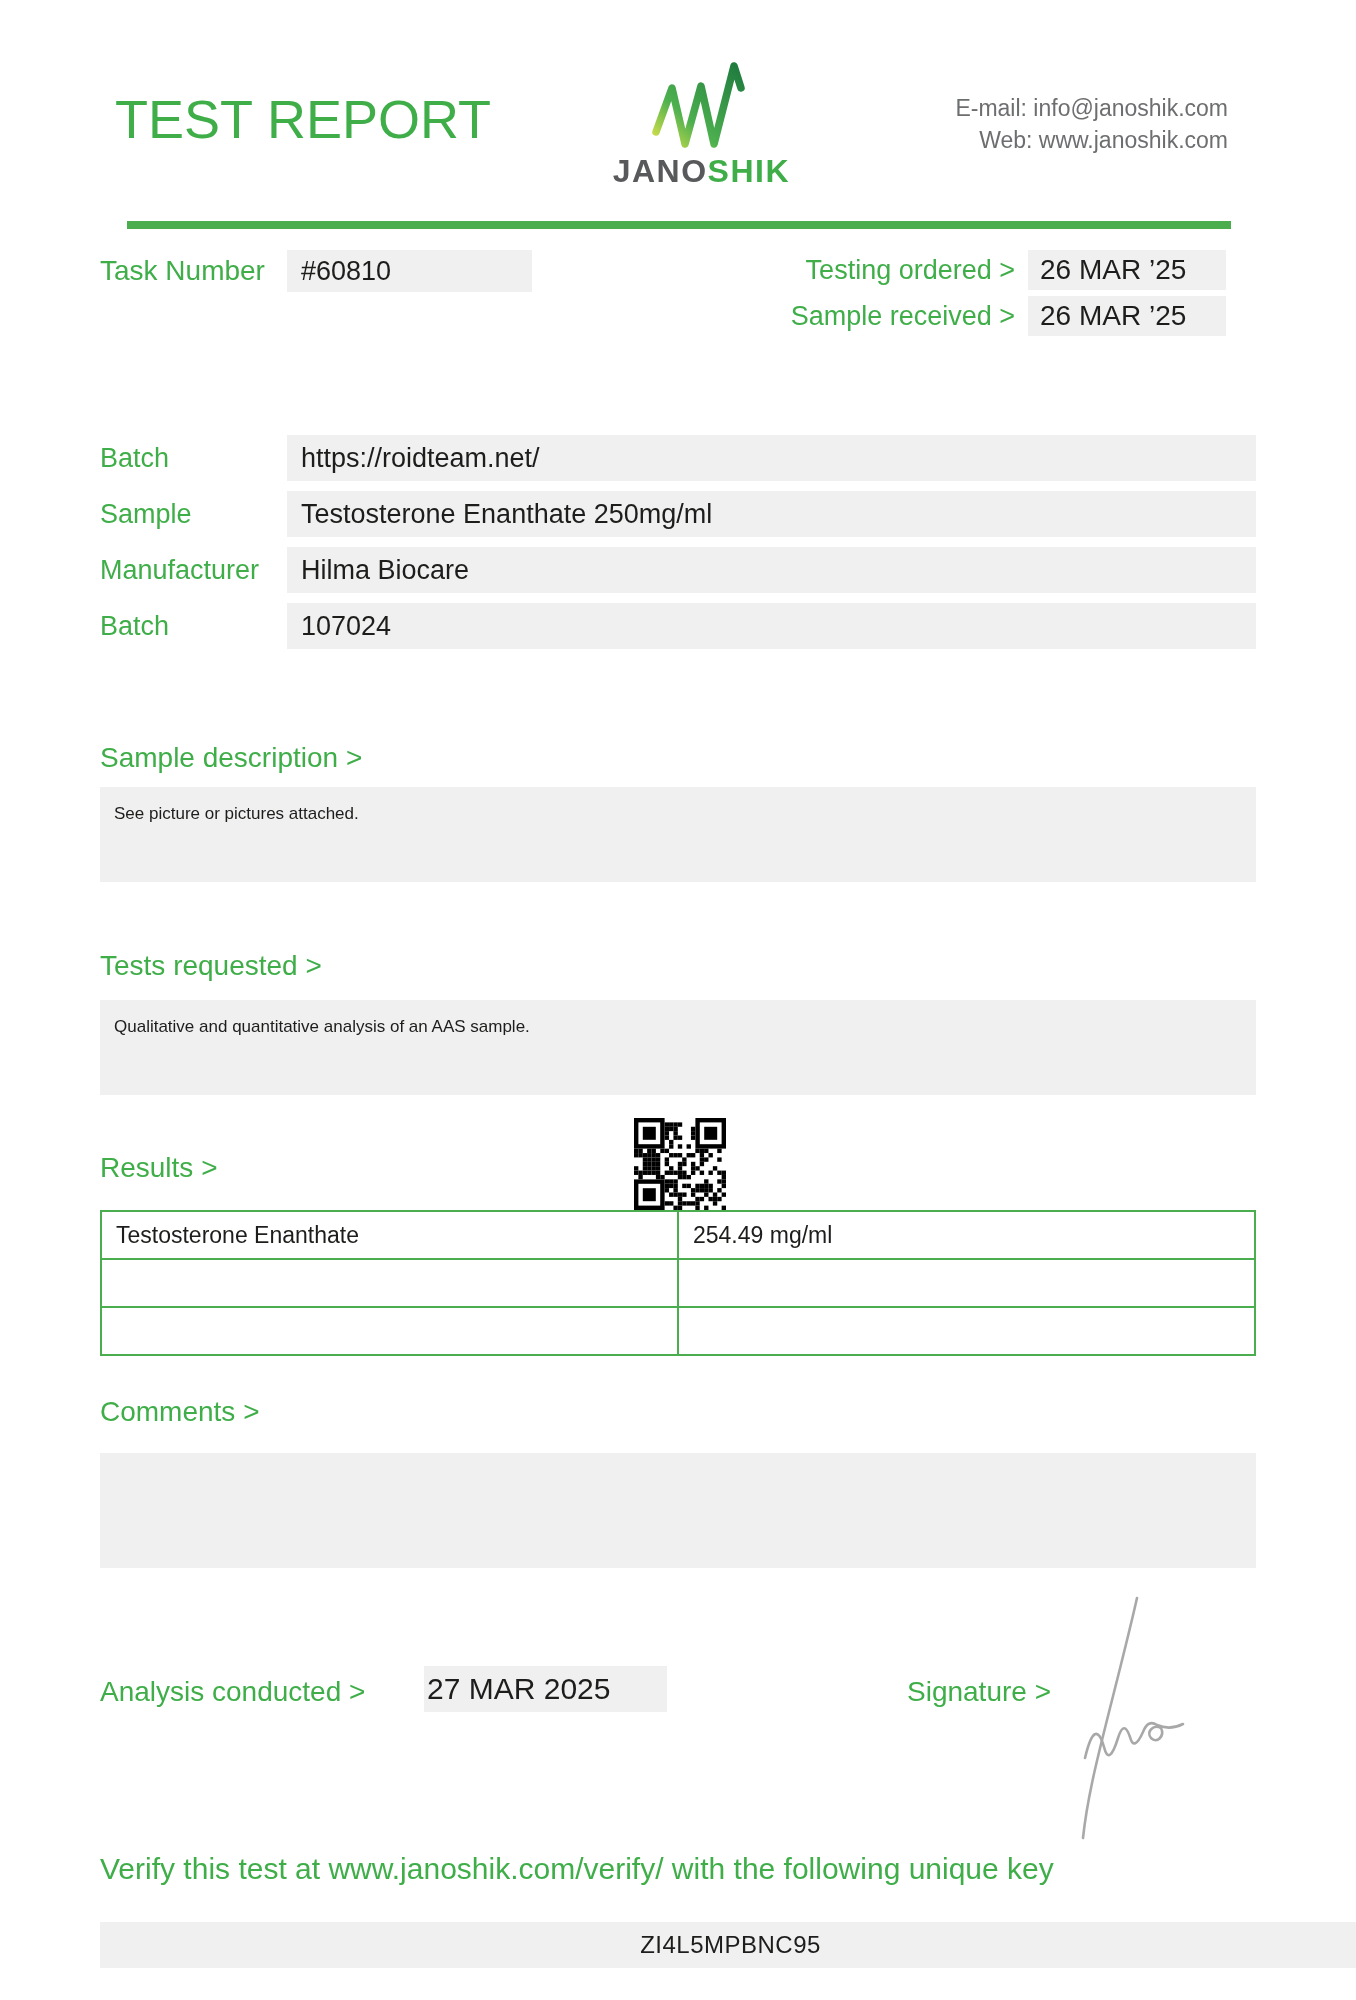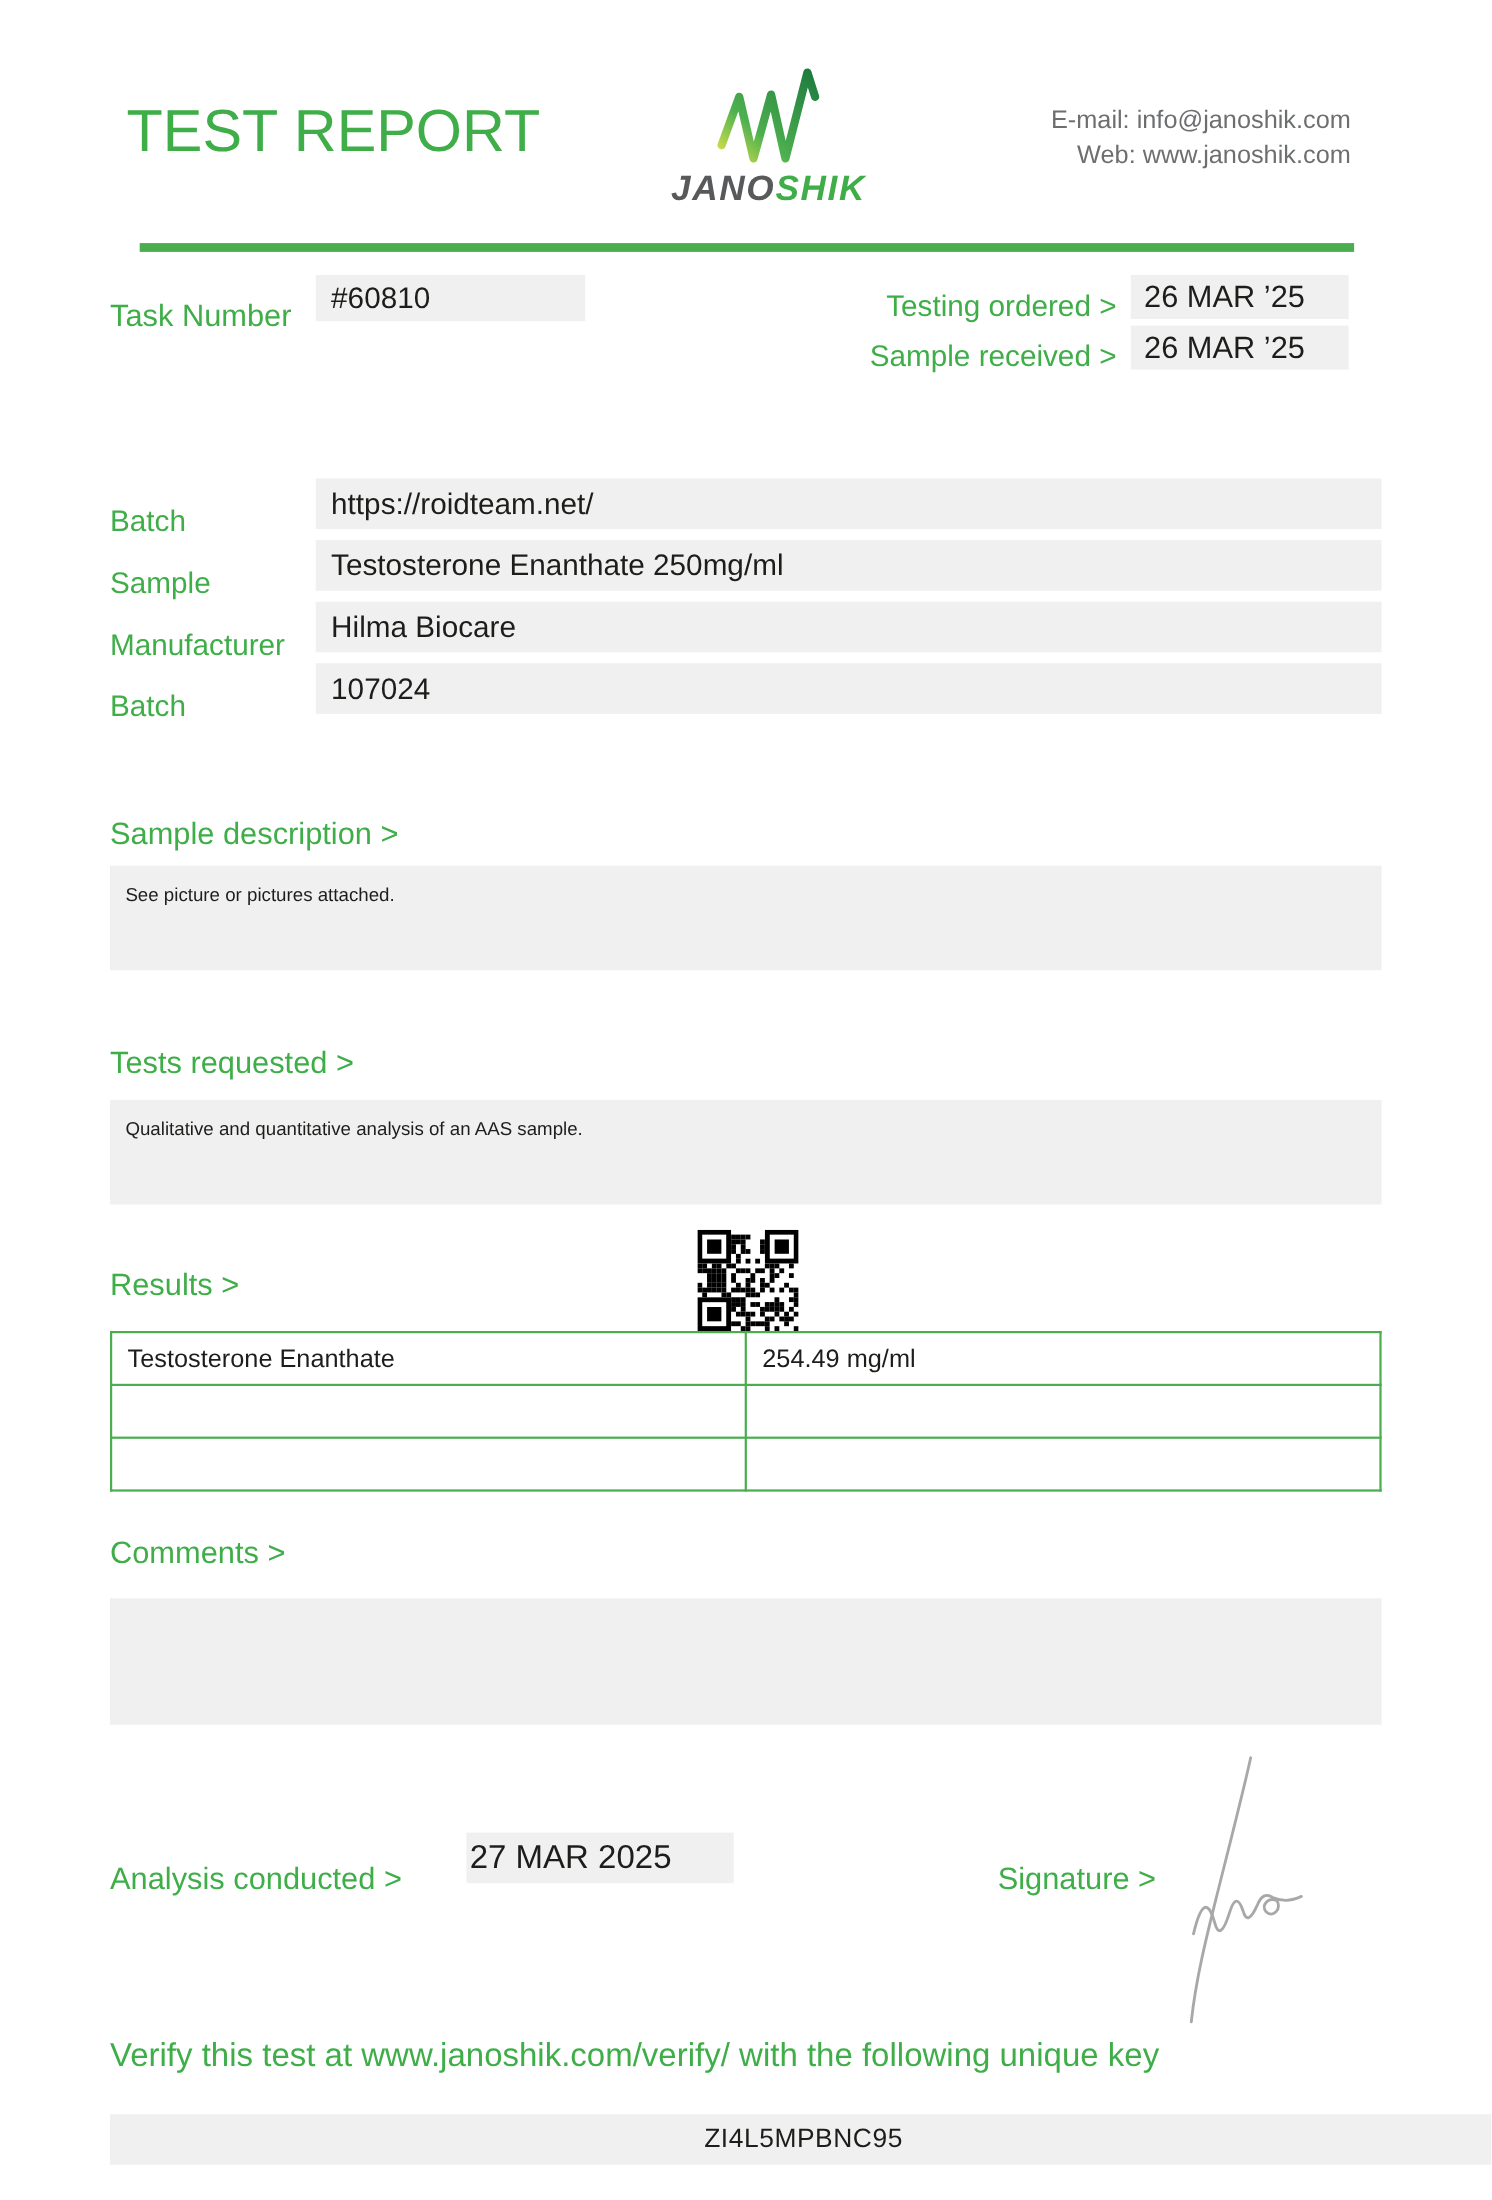--- a/index.html
+++ b/index.html
@@ -5,36 +5,36 @@
   html,body{margin:0;padding:0;background:#ffffff;}
   .page{
     position:relative;width:1356px;height:2000px;background:#ffffff;
     font-family:"Liberation Sans",sans-serif;color:#1d1d1b;overflow:hidden;
   }
   
   .report-title{
     position:absolute;left:115px;top:88px;margin:0;
     font-size:54px;font-weight:400;letter-spacing:0px;color:#3fae49;
   }
-  .logo{position:absolute;left:610px;top:58px;width:180px;text-align:left;font-style:italic;}
+  .logo{position:absolute;left:610px;top:58px;width:180px;text-align:right;}
   .logo svg{display:block;margin:0 auto;}
   .logo .wordmark{
     margin-top:4px;font-size:32px;font-weight:700;letter-spacing:1.5px;line-height:34px;
   }
   .wordmark .w-dark{color:#58595b;}
   .wordmark .w-green{color:#3fae49;}
   .contact{
     position:absolute;right:128px;top:92px;text-align:right;
     font-size:23px;line-height:32px;color:#6d6e70;
   }
   .header-divider{
     position:absolute;left:127px;top:221px;width:1104px;height:8px;background:#4aad4e;
   }
   
-  .g-label{color:#3fae49;font-size:28px;margin-top:16px;}
+  .g-label{color:#3fae49;font-size:28px;}
   .box{background:#f0f0f0;color:#1d1d1b;}
   
   .task-label{position:absolute;left:100px;top:250px;line-height:42px;}
   .task-value{
     position:absolute;left:287px;top:250px;width:231px;height:42px;
     line-height:42px;padding-left:14px;font-size:27px;
   }
   .dates{position:absolute;left:740px;top:250px;}
   .date-row{display:flex;align-items:center;margin-bottom:6px;height:40px;}
   .date-row .g-label{width:275px;text-align:right;font-size:27px;}

